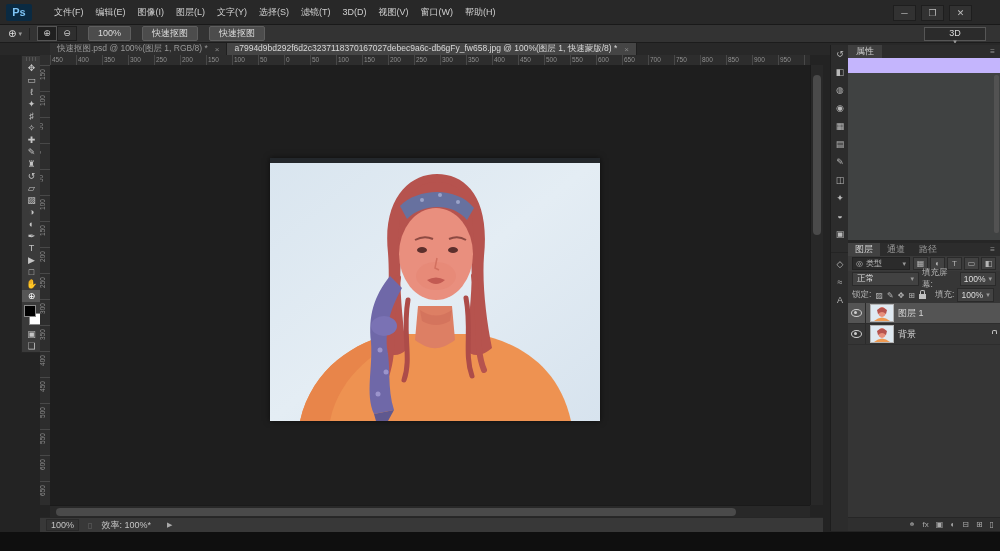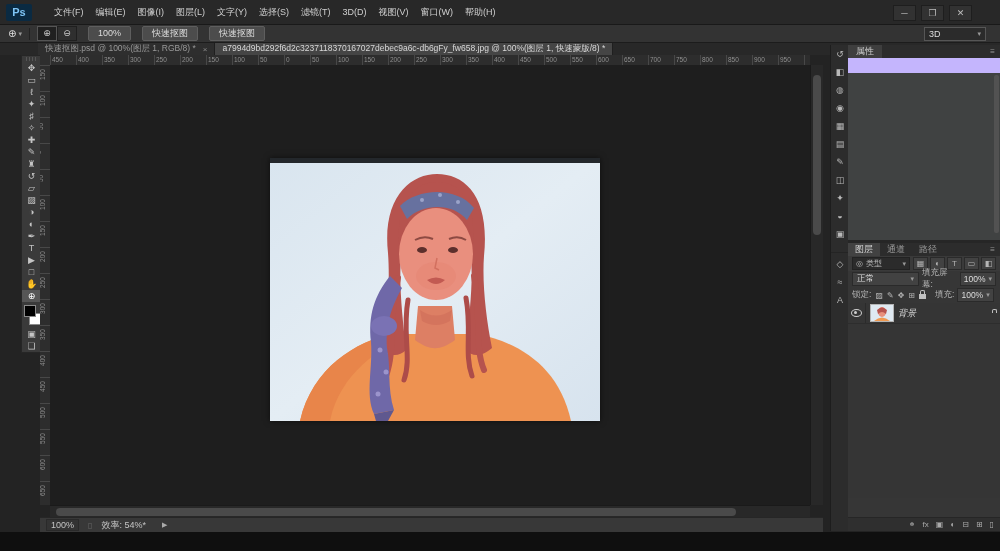--- a/index.html
+++ b/index.html
@@ -16,25 +16,25 @@
   .optionsbar{position:absolute;left:0;top:25px;width:1000px;height:17px;background:#333;border-bottom:1px solid #1c1c1c;display:flex;align-items:center;font-size:10px;}
   .tool-badge{display:flex;align-items:center;margin-left:8px;gap:2px;color:#ddd;}
   .dd-caret{font-size:7px;color:#999;}
   .sep{width:1px;height:12px;background:#222;margin:0 7px;}
   .zbtn{width:18px;height:13px;background:#2f2f2f;border:1px solid #1f1f1f;color:#ccc;text-align:center;line-height:12px;font-size:9px;}
   .zbtn.sel{background:#202020;border-color:#555;}
   .cb{display:flex;align-items:center;gap:4px;margin-left:13px;color:#c2c2c2;font-size:9.5px;white-space:nowrap;}
   .cbbox{width:9px;height:9px;background:#262626;border:1px solid #555;font-size:8px;line-height:9px;text-align:center;color:#eee;}
   .obtn{margin-left:11px;padding:0 9px;height:13px;line-height:13px;background:#4c4c4c;border:1px solid #5e5e5e;border-radius:2px;color:#ddd;font-size:9px;white-space:nowrap;}
   .ws{margin-left:auto;margin-right:14px;display:flex;align-items:center;gap:4px;}
-  .wsbox{width:52px;height:12px;background:#2b2b2b;border:1px solid #565656;display:flex;align-items:center;justify-content:space-between;padding:0 4px;font-size:9px;color:#ddd;}
-  
-  .tabbar{position:absolute;left:0;top:43px;width:1000px;height:12px;background:#282828;display:flex;padding-left:38px;box-sizing:border-box;}
+  .wsbox{width:52px;height:12px;background:#2b2b2b;border:1px solid #565656;display:flex;align-items:center;justify-content:space-between;padding:0 4px;font-size:9px;color:#ddd;flex-direction:column;}
+  
+  .tabbar{position:absolute;left:0;top:43px;width:1000px;height:12px;background:#282828;display:flex;padding-left:50px;box-sizing:border-box;}
   .tab{display:flex;align-items:center;padding:0 7px;font-size:8.5px;color:#999;background:#2e2e2e;border-right:1px solid #1f1f1f;white-space:nowrap;}
-  .tab.active{background:#454545;color:#d8d8d8;flex-direction:column;}
+  .tab.active{background:#454545;color:#d8d8d8;}
   .tab-close{margin-left:7px;color:#888;font-size:8px;}
   
   .leftcol{position:absolute;left:0;top:55px;width:20px;height:477px;background:#232323;}
   .toolbar{position:absolute;left:21px;top:55px;width:19px;background:#3a3a3a;border:1px solid #262626;}
   .grip{height:4px;background:repeating-linear-gradient(to right,#555 0 1px,transparent 1px 3px);margin:1px 4px;}
   .tool{height:12px;display:flex;align-items:center;justify-content:center;font-size:9px;color:#c5c5c5;}
   .tool.sel{background:#565656;color:#fff;}
   .swatches{position:relative;height:22px;margin:2px 1px;}
   .fg{position:absolute;left:1px;top:1px;width:10px;height:10px;background:#000;border:1px solid #8a8a8a;z-index:2;}
   .bgc{position:absolute;left:6px;top:9px;width:10px;height:10px;background:#fff;border:1px solid #8a8a8a;}
@@ -83,21 +83,21 @@
   .valbox{height:12px;background:#424242;border:1px solid #2a2a2a;display:flex;align-items:center;gap:3px;padding:0 3px;color:#ddd;}
   .lockico{font-size:8px;color:#b5b5b5;margin:0 1px;}
   .layer-list{background:#353535;}
   .layer-row{height:20px;display:flex;align-items:center;border-bottom:1px solid #2d2d2d;}
   .layer-row.sel{background:#545454;}
   .eyebox{width:17px;height:20px;border-right:1px solid #2b2b2b;display:flex;align-items:center;justify-content:center;}
   .eye{width:9px;height:6px;border:1px solid #cfcfcf;border-radius:50%;position:relative;}
   .eye:after{content:"";position:absolute;left:2px;top:1px;width:3px;height:3px;background:#cfcfcf;border-radius:50%;}
   .thumb{width:22px;height:16px;margin:0 5px;outline:1px solid #b5b5b5;background:#fff;line-height:0;}
   .lname{font-size:9px;color:#d5d5d5;}
-  .lname.bg{font-style:italic;}
+  .lname.bg{}
   .rowlock{margin-left:auto;margin-right:9px;}
   .locksm{width:7px;height:5px;background:#c0c0c0;position:relative;margin-top:3px;}
   .locksm:before{content:"";position:absolute;top:-4px;left:1px;width:3px;height:3px;border:1px solid #c0c0c0;border-bottom:none;border-radius:2px 2px 0 0;}
   .layer-empty{height:174px;background:#353535;}
   .lfooter{position:absolute;bottom:0;left:0;width:152px;height:14px;background:#2f2f2f;border-top:1px solid #262626;display:flex;align-items:center;justify-content:flex-end;gap:7px;padding-right:6px;box-sizing:border-box;}
   .fico{font-size:8px;color:#ababab;}
   .bottomband{position:absolute;left:0;top:532px;width:1000px;height:19px;background:#0f0f0f;}
 </style>
 </head>
 <body>
@@ -292,21 +292,21 @@
 
   <div class="vscroll">
       <div class="vthumb"></div>
     </div>
   <div class="hscroll">
       <div class="hthumb"></div>
     </div>
   <div class="statusbar">
     <span class="zoomfield">100%</span>
     <span class="statdiv">▯</span>
-    <span class="statinfo">效率: 54%*</span>
+    <span class="statinfo">效率: 100%*</span>
     <span class="statarrow">▶</span>
   </div>
 
   <div class="dock" id="dock">
       <div class="dicon">↺</div>
       <div class="dicon">◧</div>
       <div class="dicon">◍</div>
       <div class="dicon">◉</div>
       <div class="dicon">▦</div>
       <div class="dicon">▤</div>
@@ -372,20 +372,32 @@
             <span class="lockico">⊞</span>
           </span>
         <span class="locksm"></span>
         <span style="margin-left:6px;">填充:</span>
         <div class="valbox">
           <span>100%</span>
           <span class="dd-caret">▾</span>
         </div>
       </div>
       <div class="layer-list" id="layer-list">
+          <div class="layer-row sel">
+            <div class="eyebox">
+              <span class="eye"></span>
+            </div>
+            <div class="thumb"><svg viewBox="0 0 22 16" width="22" height="16">
+                <rect width="22" height="16" fill="#dfe9f1"></rect>
+                <path d="M3,16 Q11,9 19,16 Z" fill="#ef9a52"></path>
+                <ellipse cx="11" cy="7" rx="4" ry="5" fill="#e8907c"></ellipse>
+                <path d="M6,5 Q11,0 16,5 L15,9 Q11,5 7,9 Z" fill="#b6534e"></path>
+              </svg></div>
+            <span class="lname">图层 1</span>
+          </div>
           <div class="layer-row">
             <div class="eyebox">
               <span class="eye"></span>
             </div>
             <div class="thumb"><svg viewBox="0 0 22 16" width="22" height="16">
                 <rect width="22" height="16" fill="#dfe9f1"></rect>
                 <path d="M3,16 Q11,9 19,16 Z" fill="#ef9a52"></path>
                 <ellipse cx="11" cy="7" rx="4" ry="5" fill="#e8907c"></ellipse>
                 <path d="M6,5 Q11,0 16,5 L15,9 Q11,5 7,9 Z" fill="#b6534e"></path>
               </svg></div>

